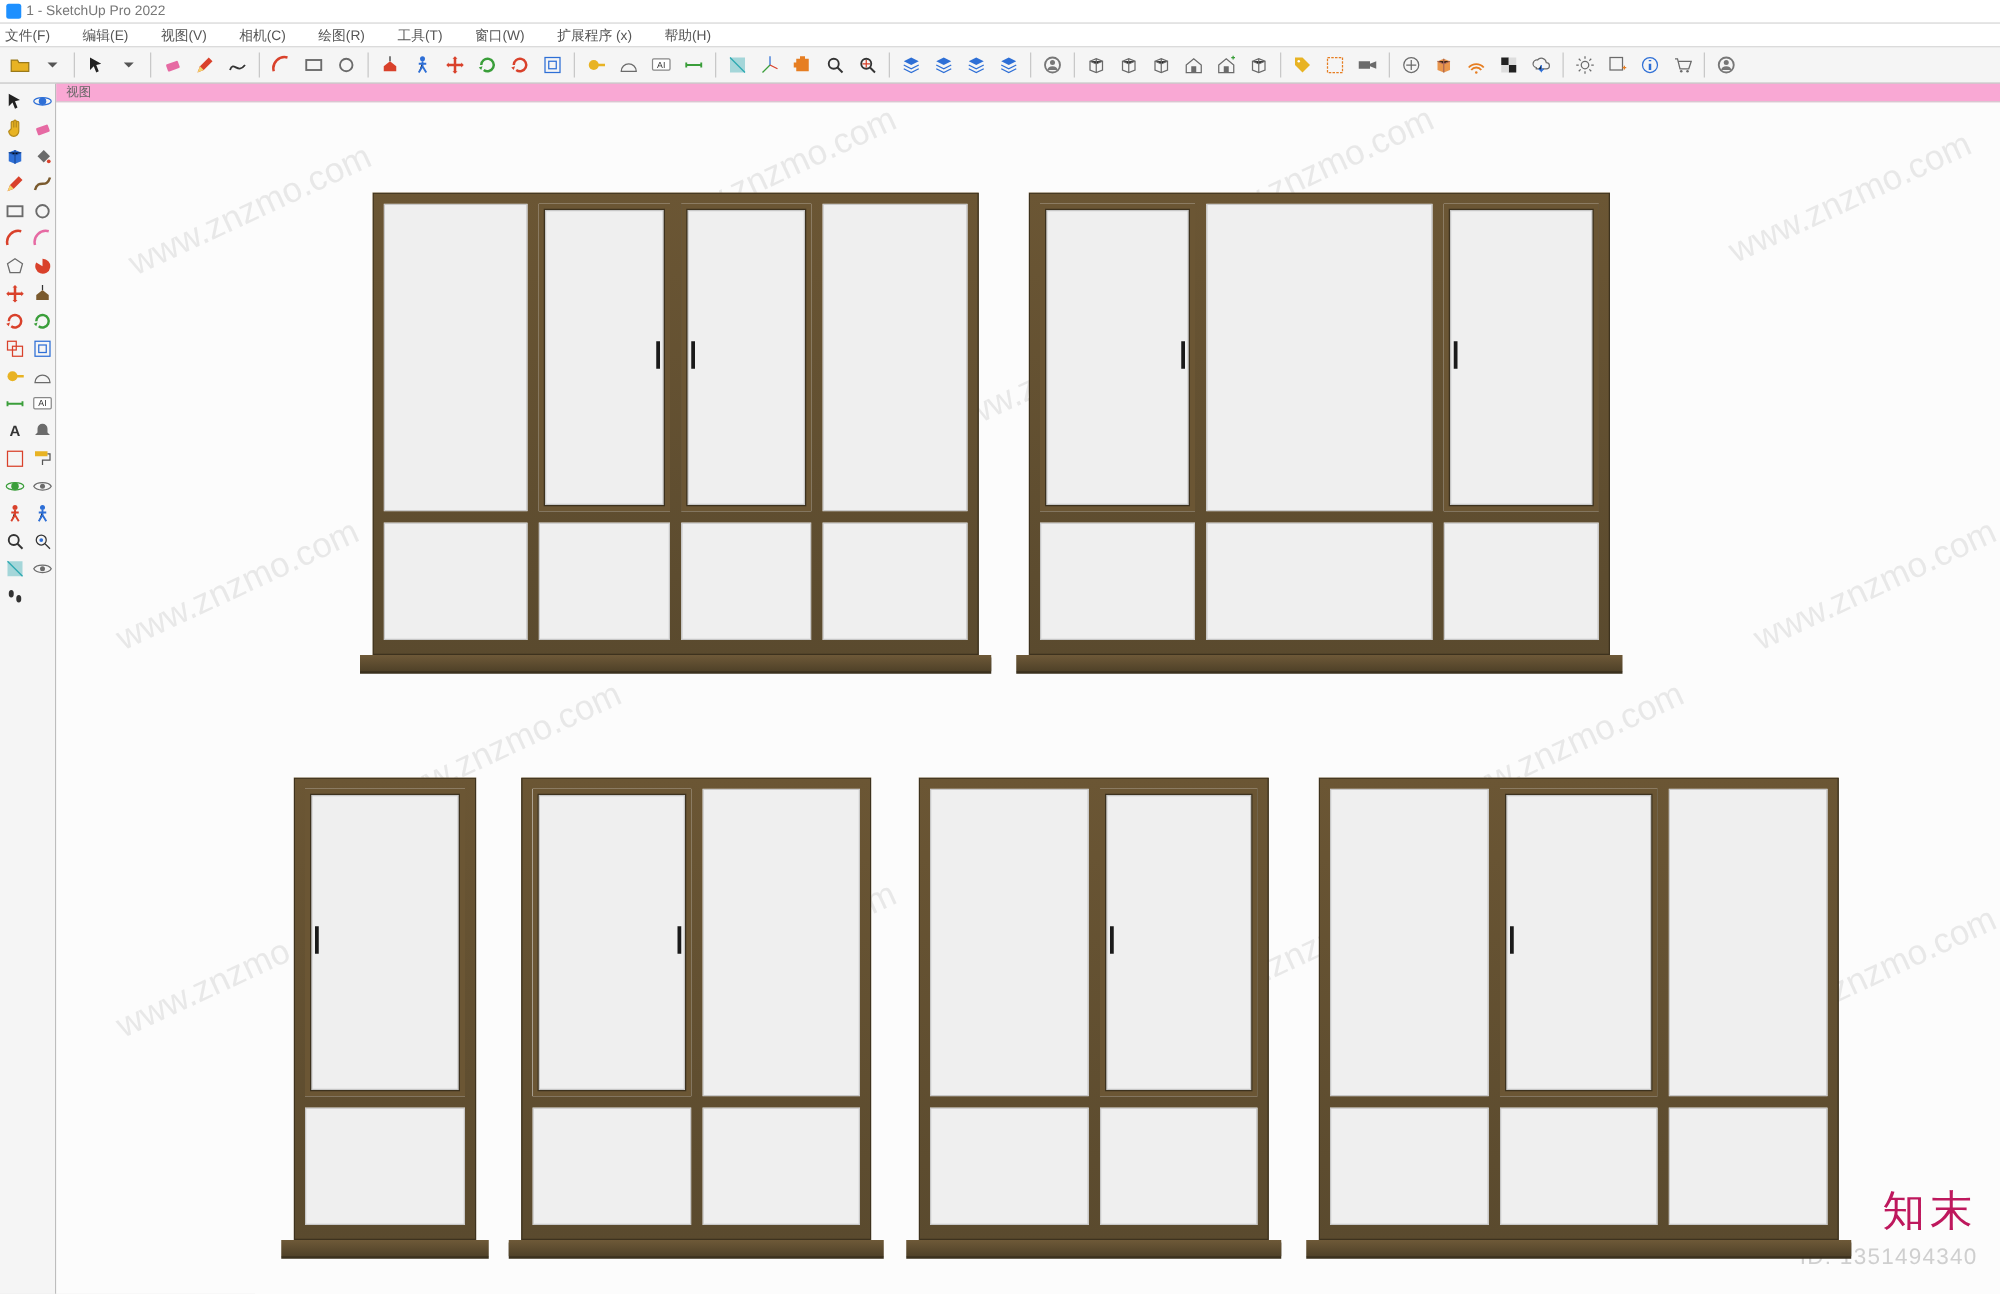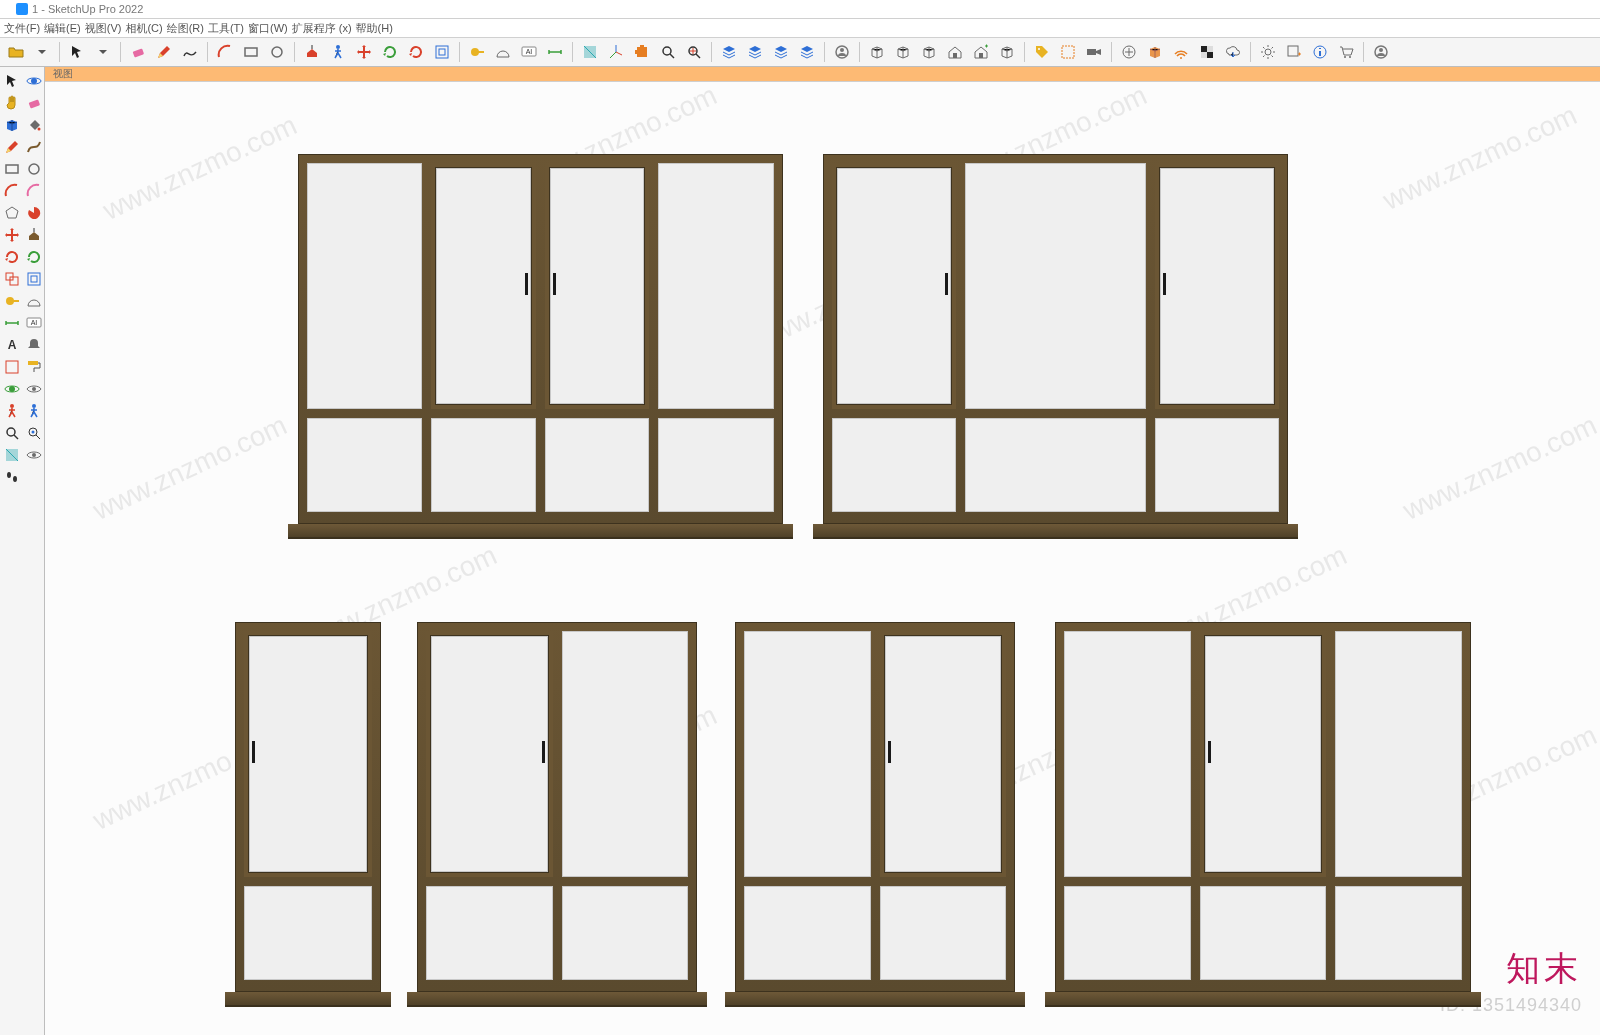--- a/index.html
+++ b/index.html
@@ -1,28 +1,28 @@
 <!DOCTYPE html>
 <html><head>
 <meta charset="utf-8">
 <style>
   html,body{margin:0;padding:0;width:1600px;height:1035px;background:#e9e9e9;font-family:"Microsoft YaHei","Segoe UI",Arial,sans-serif;font-size:11px;color:#444;overflow:hidden}
-  .titlebar{height:18px;background:#fff;display:flex;align-items:center;padding-left:16px;border-bottom:1px solid #d0d0d0}
+  .titlebar{height:18px;background:#fff;display:flex;align-items:center;padding-left:5px;border-bottom:1px solid #d0d0d0}
   .titlebar .logo{width:12px;height:12px;background:#1e90ff;border-radius:2px;margin-right:4px}
   .titlebar .title{color:#777}
-  .menubar{height:18px;background:#fff;display:flex;align-items:center;padding-left:4px;border-bottom:1px solid #d0d0d0;gap:4px;font-size:11px;color:#555}
+  .menubar{height:18px;background:#fff;display:flex;align-items:center;padding-left:4px;border-bottom:1px solid #d0d0d0;gap:26px;font-size:11px;color:#555}
   .menubar span{cursor:default}
   .toolbar-top{height:28px;background:#f5f5f5;border-bottom:1px solid #bdbdbd;display:flex;align-items:center;padding:0 4px;gap:2px}
   .tbtn{width:22px;height:22px;display:flex;align-items:center;justify-content:center;border:1px solid transparent;border-radius:2px}
   .sep{width:1px;height:20px;background:#c8c8c8;margin:0 3px}
   .body{display:flex;height:calc(1035px - 18px - 18px - 28px)}
   .lefttools{width:44px;background:#f5f5f5;border-right:1px solid #bdbdbd;display:grid;grid-template-columns:repeat(2,22px);grid-auto-rows:22px;padding:2px 0 0 0;gap:0}
   .lefttools .tbtn{width:22px;height:22px}
   .viewport-wrap{flex:1;position:relative;display:flex;flex-direction:column}
-  .scenebar{height:14px;background:#fdba74;border-bottom:1px solid #cfcfcf;font-size:10px;color:#666;padding-left:8px;display:flex;align-items:center}
+  .scenebar{height:14px;background:#f9a8d4;border-bottom:1px solid #cfcfcf;font-size:10px;color:#666;padding-left:8px;display:flex;align-items:center}
   .viewport{flex:1;background:#fcfcfc;position:relative;overflow:hidden}
   
   .wm{position:absolute;color:#e0e0e0;font-size:28px;transform:rotate(-25deg);font-weight:400;opacity:.7;white-space:nowrap;pointer-events:none;font-family:Arial,sans-serif}
   .wm-logo{position:absolute;right:18px;bottom:46px;font-size:34px;color:#be185d;letter-spacing:4px;font-weight:400}
   .wm-id{position:absolute;right:18px;bottom:22px;font-size:18px;color:#cfcfcf;letter-spacing:1px}
   
   .frame{position:absolute;background:linear-gradient(#6b5634,#5a4a2e);box-shadow:inset 0 0 0 1px #3d321e}
   .frame .grid{position:absolute;inset:9px 9px 12px 9px;display:grid;gap:9px}
   .pane{background:#efefef;box-shadow:inset 0 0 0 1px #c8c8c8;position:relative}
   .pane.op{box-shadow:inset 0 0 0 4px #6b5634, inset 0 0 0 5px #3d321e, inset 0 0 0 6px #c8c8c8;background:#efefef}

